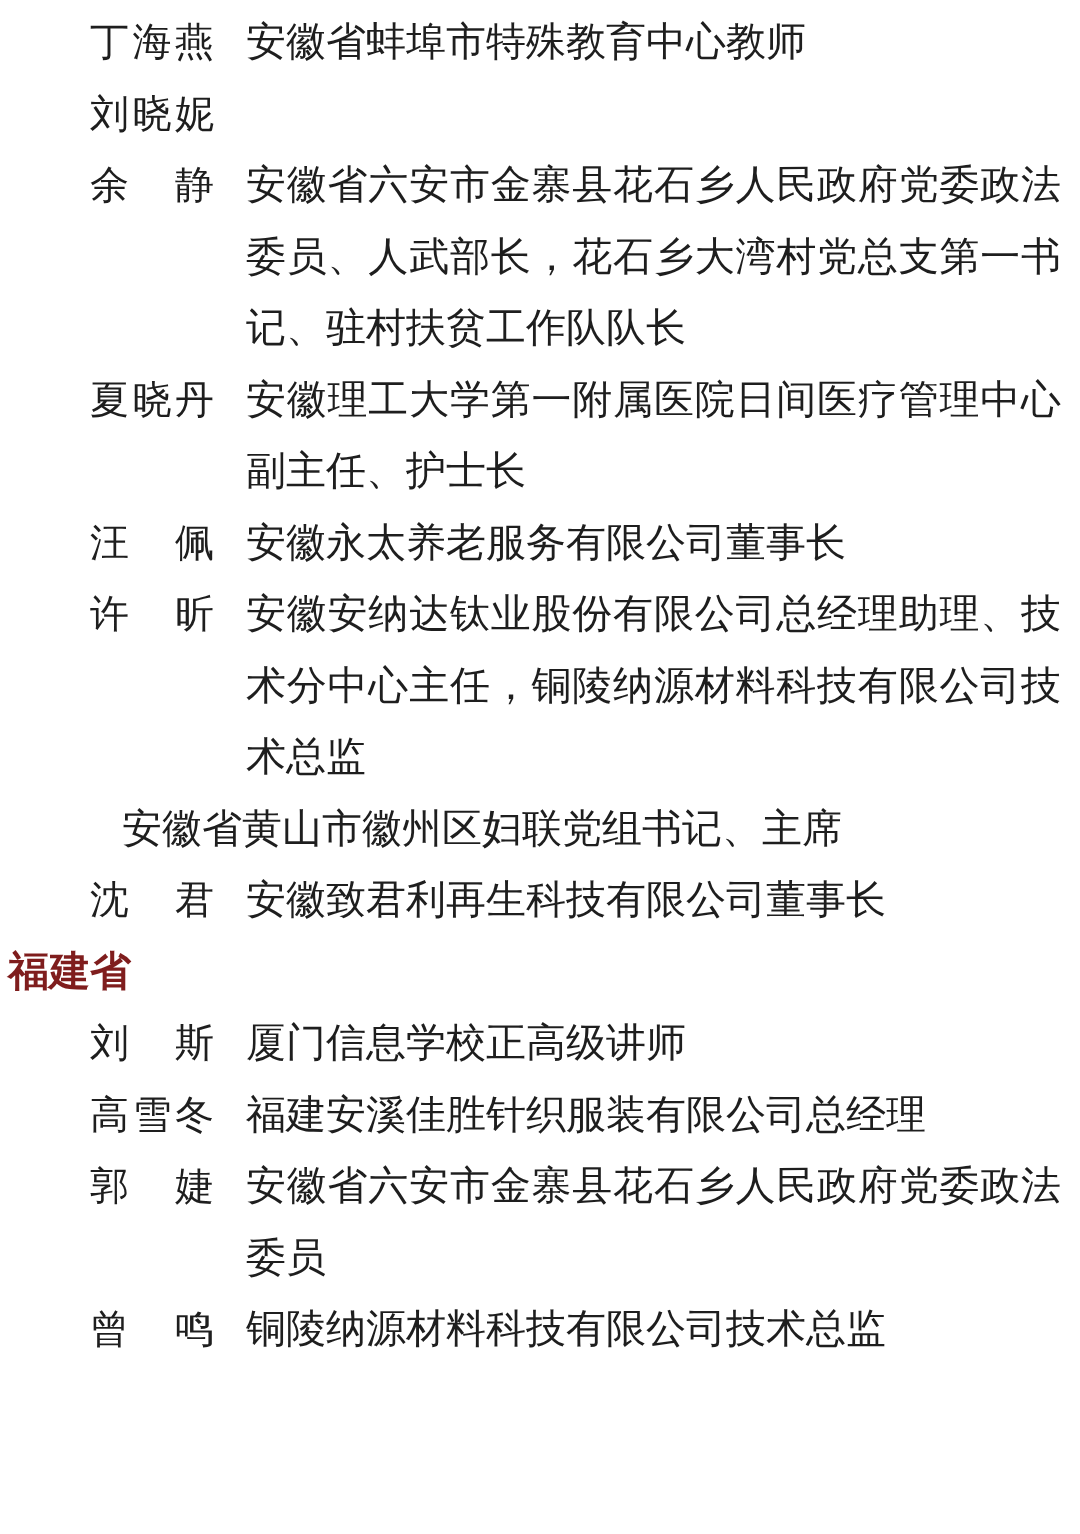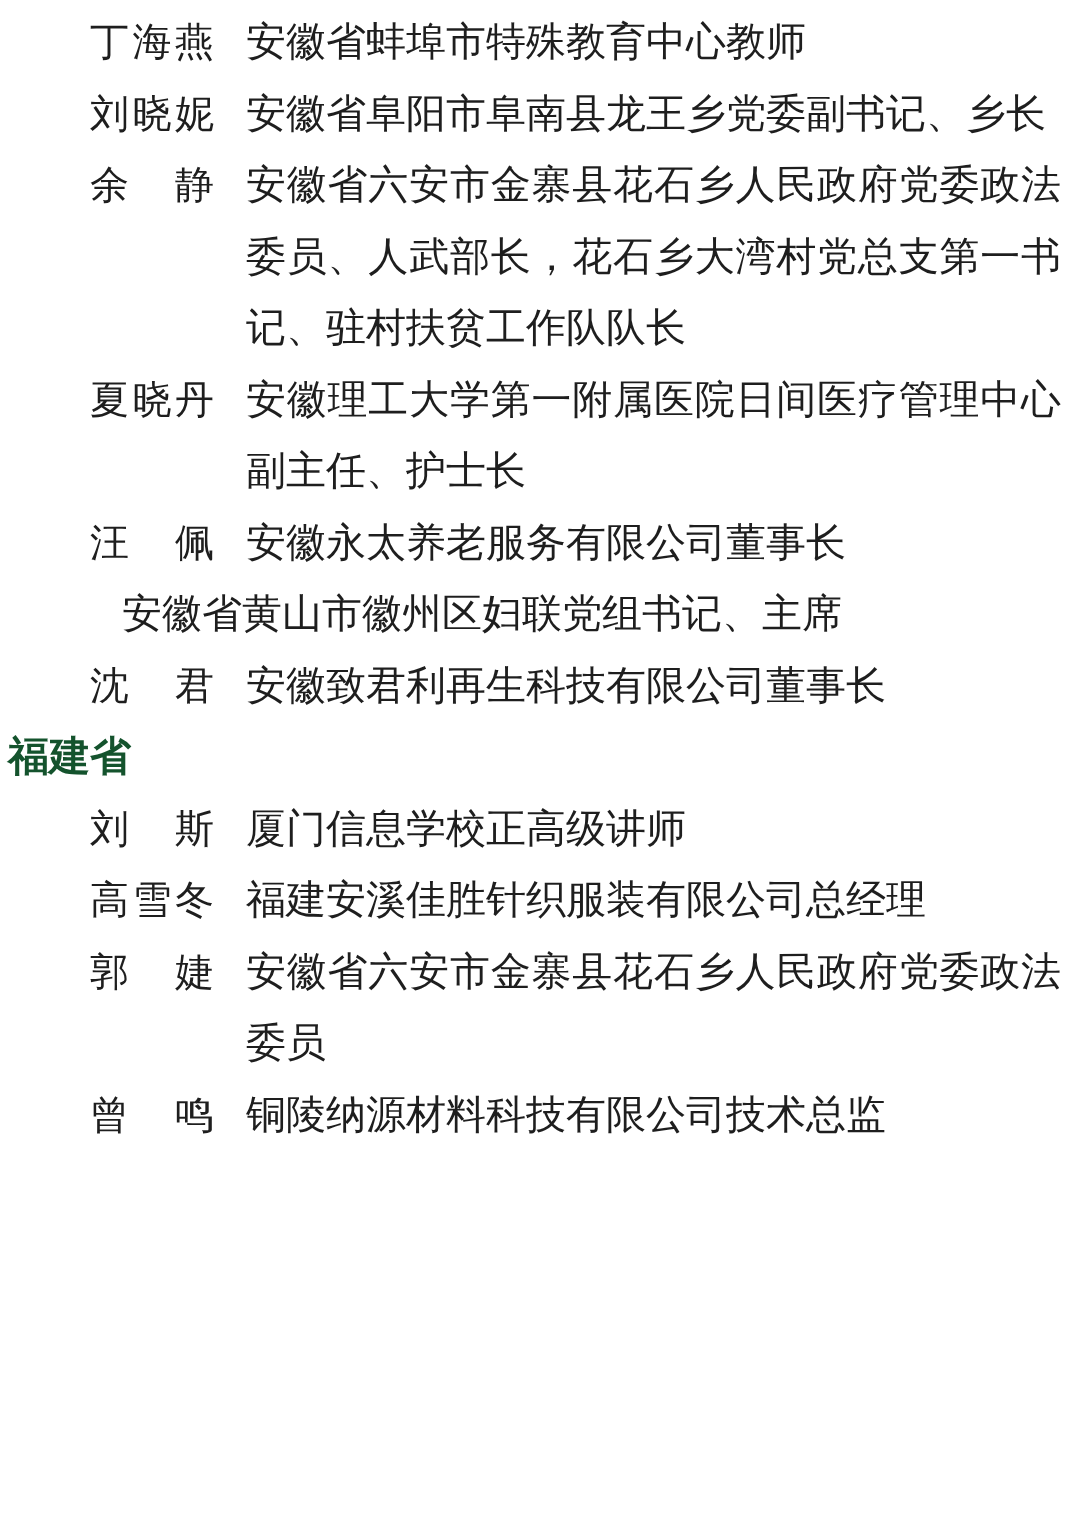--- a/index.html
+++ b/index.html
@@ -16,21 +16,21 @@
   }
   .doc {
     padding-top: 6px;
   }
   .province-heading {
     margin: 0 3px 0 8px;
     font-family: "Liberation Sans", "DejaVu Sans", sans-serif;
     font-weight: 700;
     font-size: 41px;
     line-height: 71.5px;
-    color: #14532d;
+    color: #7f1d1d;
   }
   .entry {
     display: flex;
     align-items: flex-start;
     margin-left: 90px;
   }
   .name {
     flex: 0 0 124px;
     width: 124px;
     font-size: 39px;
@@ -54,33 +54,36 @@
 <body>
 
 <div class="doc" id="doc">
     <section>
       <div class="entry">
     <div class="name">丁海燕</div>
     <div class="title">安徽省蚌埠市特殊教育中心教师</div>
   </div>
       <div class="entry">
     <div class="name">刘晓妮</div>
-    <div class="title">安徽省阜阳市阜南县龙王乡党委副书记、乡长</div>
   </div>
       <div class="entry">
     <div class="name">余　静</div>
     <div class="title">安徽省六安市金寨县花石乡人民政府党委政法委员、人武部长，花石乡大湾村党总支第一书记、驻村扶贫工作队队长</div>
   </div>
       <div class="entry">
     <div class="name">夏晓丹</div>
     <div class="title">安徽理工大学第一附属医院日间医疗管理中心副主任、护士长</div>
   </div>
       <div class="entry">
     <div class="name">汪　佩</div>
     <div class="title">安徽永太养老服务有限公司董事长</div>
+  </div>
+      <div class="entry">
+    <div class="name">许　昕</div>
+    <div class="title">安徽安纳达钛业股份有限公司总经理助理、技术分中心主任，铜陵纳源材料科技有限公司技术总监</div>
   </div>
       <div class="entry">
     <div class="title">安徽省黄山市徽州区妇联党组书记、主席</div>
   </div>
       <div class="entry">
     <div class="name">沈　君</div>
     <div class="title">安徽致君利再生科技有限公司董事长</div>
   </div>
     </section>
     <section>

